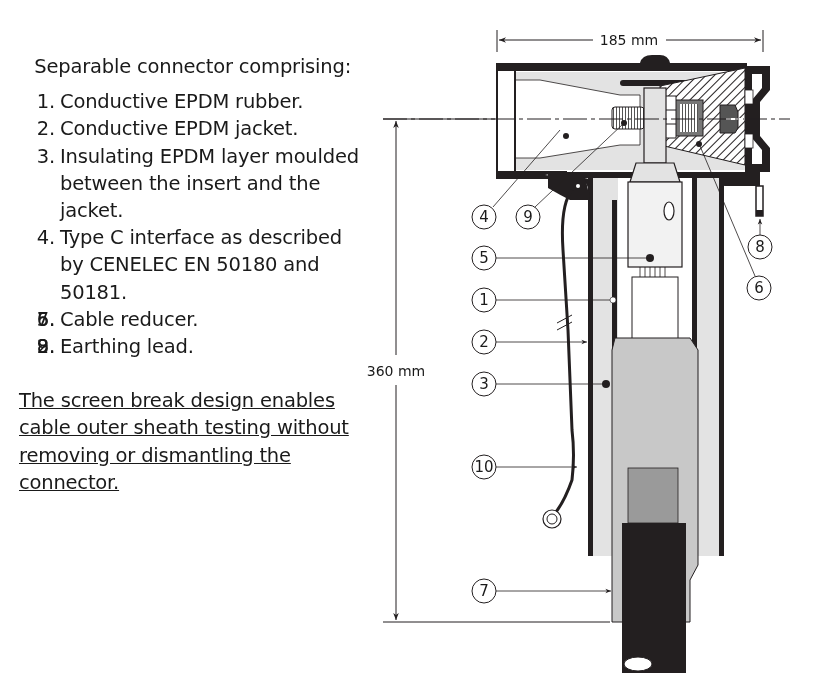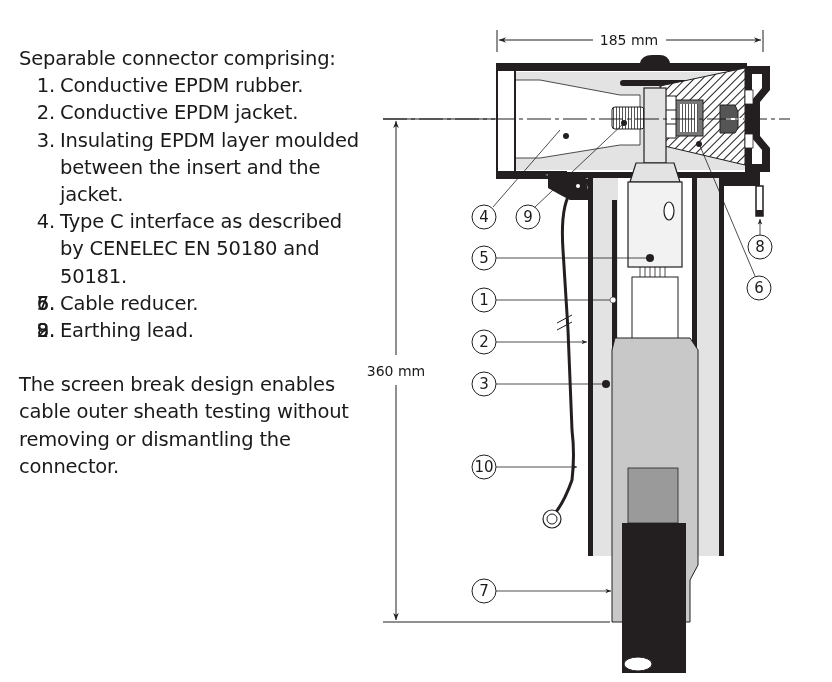--- a/index.html
+++ b/index.html
@@ -1,23 +1,23 @@
 <!DOCTYPE html>
 <html><head>
   <meta charset="utf-8">
   <style>
     html, body { margin: 0; padding: 0; background: #ffffff; }
     body { width: 832px; height: 682px; position: relative; overflow: hidden;
       font-family: "DejaVu Sans", sans-serif; color: #1a1a1a; }
     .desc { position: absolute; left: 19px; top: 45px; width: 340px; font-size: 19.5px; line-height: 27.2px; letter-spacing: -0.2px; }
-    .desc .intro { margin: 0; }
+    .desc .intro { margin: 8px; text-align: right; }
     .desc ol { list-style: none; margin: 0; padding: 0; }
     .desc li { position: relative; padding-left: 41px; }
     .desc li .num { position: absolute; left: 0; width: 36px; text-align: right; }
-    .desc .note { margin: 27px 0 4px 0; }
+    .desc .note { margin: 27px 0 4px 0; text-decoration: underline; }
     svg.drawing { position: absolute; left: 0; top: 0; }
     .dim-label { font-family: "DejaVu Sans", sans-serif; font-size: 14px; fill: #1a1a1a; }
     .callout-text { font-family: "DejaVu Sans", sans-serif; font-size: 15px; fill: #1a1a1a; }
   </style>
 </head>
 <body>
 
 <div class="desc">
   <p class="intro">Separable connector comprising:</p>
   <ol>

